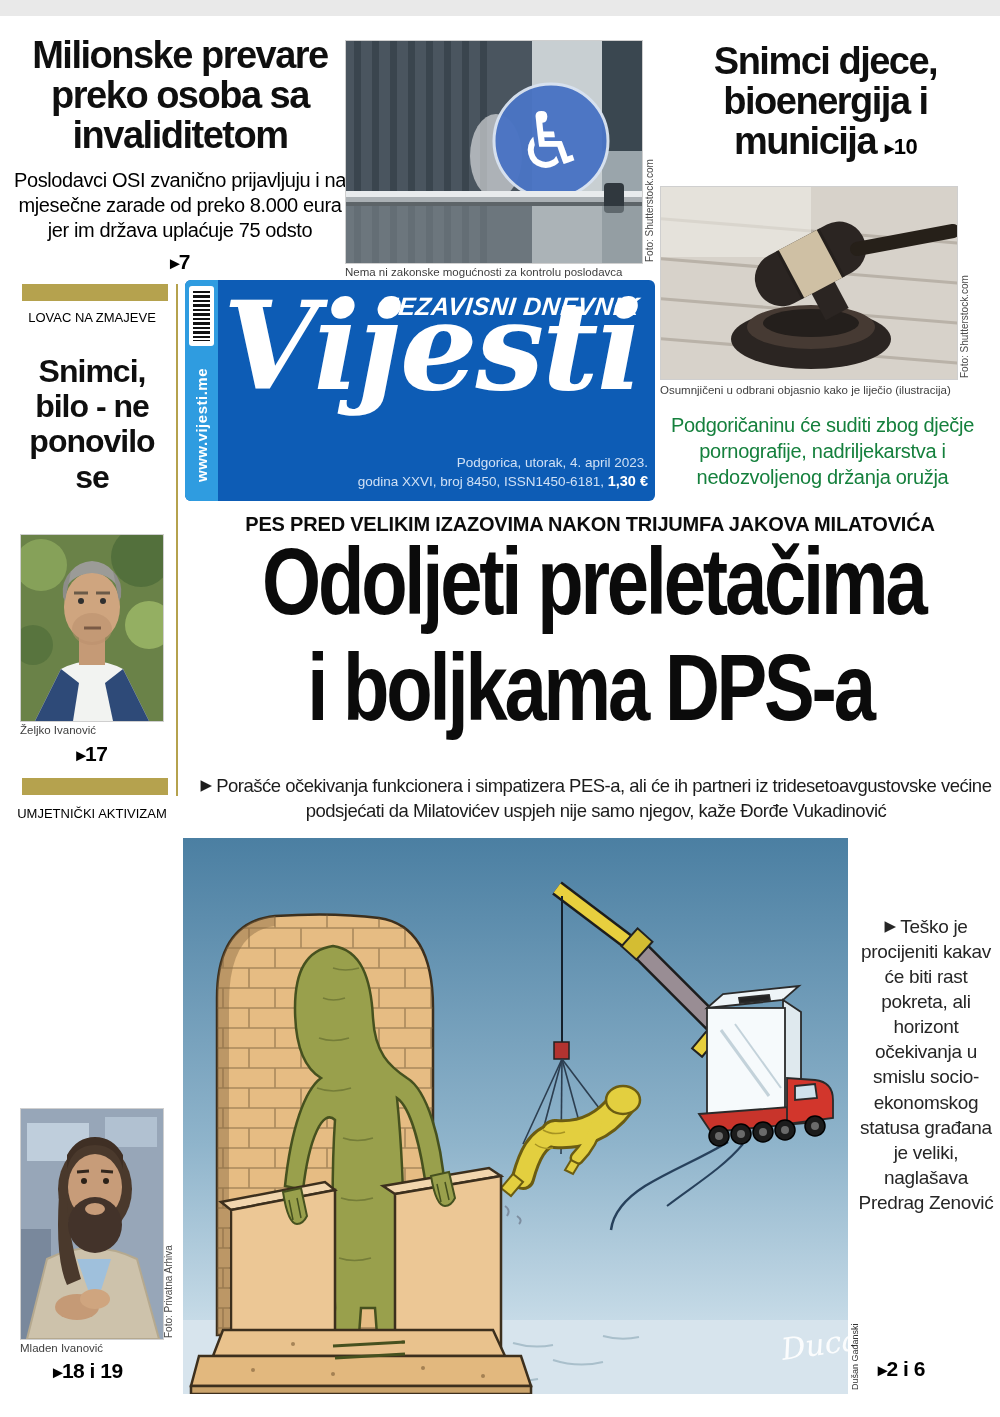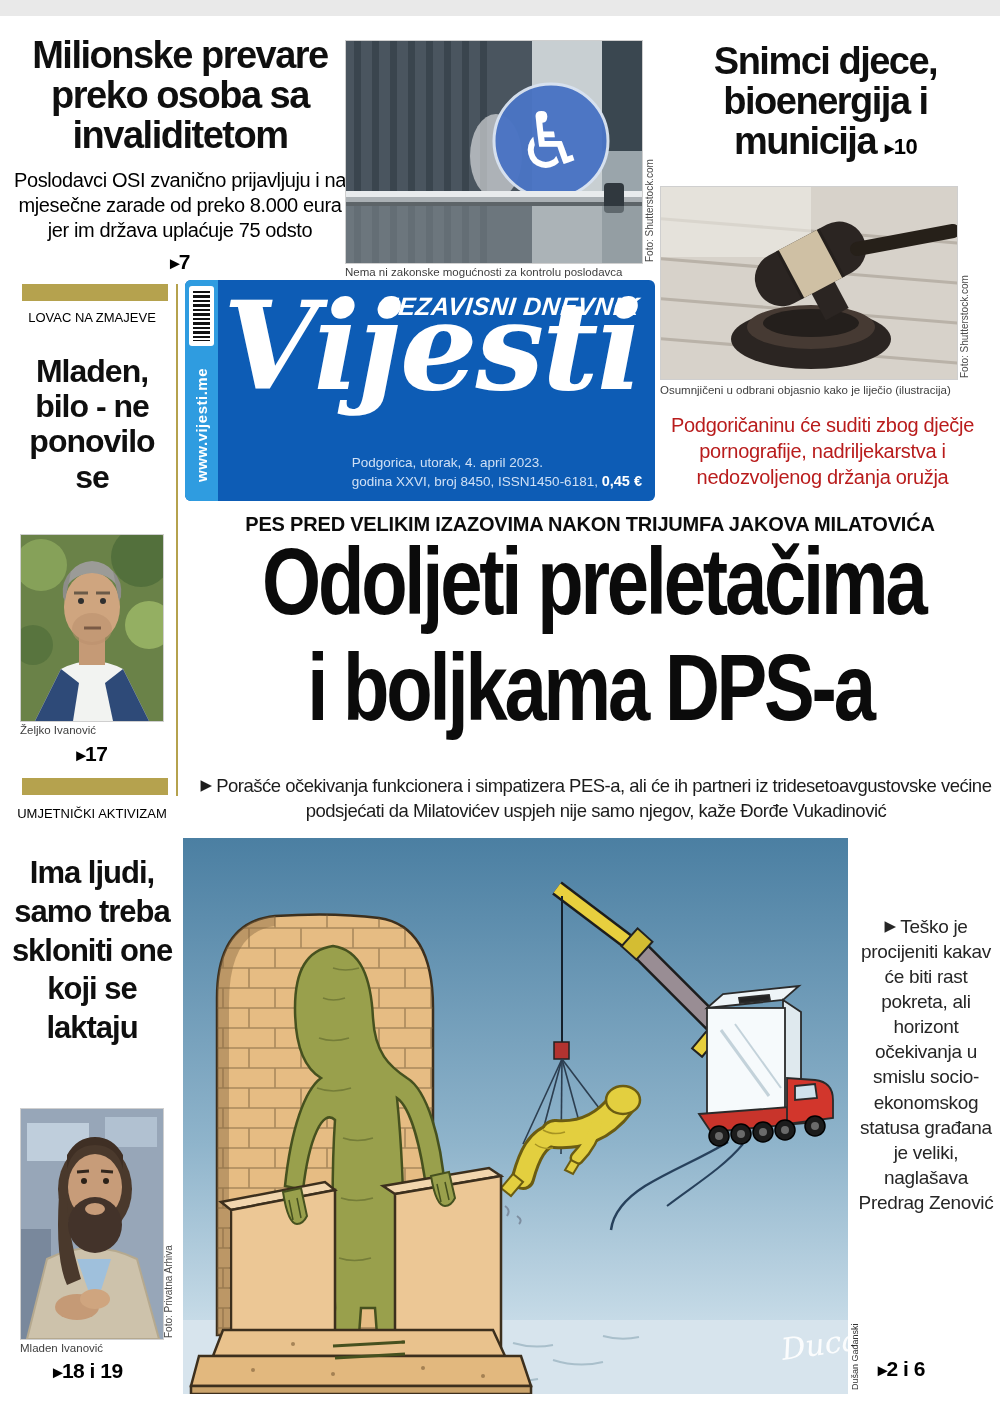--- a/index.html
+++ b/index.html
@@ -23,31 +23,31 @@
   #mh-strip{position:absolute;left:0;top:0;width:33px;height:100%;background:#2f9ce0;}
   #mh-barcode{position:absolute;left:4px;top:6px;width:25px;height:60px;background:#fff;border-radius:3px;padding:0;}
   #mh-barcode .bars{position:absolute;left:4px;top:5px;right:4px;bottom:5px;
      background:repeating-linear-gradient(180deg,#111 0 2px,#fff 2px 4px,#111 4px 7px,#fff 7px 9px);}
   #mh-site{position:absolute;left:0px;top:78px;width:33px;height:135px;display:flex;align-items:center;justify-content:center;
      writing-mode:vertical-rl;transform:rotate(180deg);color:#fff;font-weight:bold;font-size:15px;letter-spacing:.5px;}
   #mh-tagline{position:absolute;right:16px;top:12px;color:#fff;font-weight:bold;font-style:italic;font-size:25px;
      letter-spacing:.5px;transform:skewX(-6deg);}
   #mh-title{position:absolute;left:38px;top:-6px;color:#fff;font-family:"DejaVu Serif",serif;
      font-style:italic;font-weight:bold;font-size:122px;letter-spacing:-2px;}
-  #mh-lines{position:absolute;right:13px;bottom:9px;font-size:13.5px;line-height:1.35;color:#cfe0f5;}
+  #mh-lines{position:absolute;right:7px;bottom:9px;text-align:right;font-size:13.5px;line-height:1.35;color:#cfe0f5;}
   #mh-lines .price{color:#fff;font-weight:bold;font-size:14.5px;}
   
   .mainkicker{font-weight:bold;font-size:20px;letter-spacing:-0.2px;color:#0c0c0c;}
   .bigline{font-weight:bold;font-size:95px;line-height:1.12;letter-spacing:-4px;white-space:nowrap;
      transform:scaleX(0.8);transform-origin:50% 50%;color:#0b0b0b;}
   .lead{font-size:18.5px;line-height:1.35;letter-spacing:-0.5px;color:#1c1c1c;}
   .lead .arr{font-size:15px;position:relative;top:-2px;}
   .quote{font-size:19px;line-height:1.32;letter-spacing:-0.3px;color:#262626;}
   .quote .arr{font-size:15px;position:relative;top:-2px;}
-  .courtdeck{font-size:20px;line-height:1.3;letter-spacing:-0.3px;color:#b91c1c;}
+  .courtdeck{font-size:20px;line-height:1.3;letter-spacing:-0.3px;color:#15803d;}
   .photo{border:1px solid #cfcfcf;overflow:hidden;background:#ddd;}
   .photo svg{display:block;}
 </style>
 </head>
 <body>
 
 <div id="page">
 
   <div class="abs center" style="left:14px;top:20px;width:332px;">
     <div class="h-top">Milionske prevare preko osoba sa invaliditetom</div>
@@ -120,21 +120,21 @@
     </svg>
   </div>
   <div class="abs vcredit" style="left:959px;top:186px;height:176px;">Foto: Shutterstock.com</div>
   <div class="abs caption" style="left:660px;top:368px;width:300px;">Osumnjičeni u odbrani objasnio kako je liječio (ilustracija)</div>
   <div class="abs center courtdeck" style="left:655px;top:396px;width:335px;">Podgoričaninu će suditi zbog dječje pornografije, nadriljekarstva i nedozvoljenog držanja oružja</div>
 
   <div class="abs goldbar" style="left:22px;top:268px;width:146px;"></div>
   <div class="abs goldline" style="left:176px;top:268px;height:512px;"></div>
 
   <div class="abs center kicker" style="left:12px;top:294px;width:160px;">LOVAC NA ZMAJEVE</div>
-  <div class="abs center colhead" style="left:10px;top:338px;width:164px;font-size:32px;letter-spacing:-1px;">Mladen, bilo - ne ponovilo se</div>
+  <div class="abs center colhead" style="left:10px;top:338px;width:164px;font-size:32px;letter-spacing:-1px;">Snimci, bilo - ne ponovilo se</div>
 
   <div class="abs photo" style="left:20px;top:518px;width:142px;height:186px;">
     <svg width="142" height="186" viewBox="0 0 142 186">
       <rect width="142" height="186" fill="#6a8248"></rect>
       <circle cx="20" cy="30" r="26" fill="#8da95e" opacity="0.8"></circle>
       <circle cx="120" cy="22" r="30" fill="#4e6b3a" opacity="0.8"></circle>
       <circle cx="128" cy="90" r="24" fill="#a7c26e" opacity="0.7"></circle>
       <circle cx="12" cy="110" r="20" fill="#54703c" opacity="0.8"></circle>
       <path d="M14 186 L40 134 Q71 118 102 134 L128 186 Z" fill="#f2f3f1"></path>
       <path d="M14 186 L40 134 L58 148 L52 186 Z" fill="#2e4a78"></path>
@@ -152,21 +152,20 @@
       <line x1="63" y1="93" x2="80" y2="93" stroke="#7a5a45" stroke-width="3"></line>
     </svg>
   </div>
   <div class="abs caption" style="left:20px;top:708px;width:150px;">Željko Ivanović</div>
   <div class="abs center pageref" style="left:10px;top:726px;width:164px;">
     <span class="arr">▸</span><span>17</span>
   </div>
 
   <div class="abs goldbar" style="left:22px;top:762px;width:146px;"></div>
   <div class="abs center kicker" style="left:12px;top:790px;width:160px;">UMJETNIČKI AKTIVIZAM</div>
-  <div class="abs center colhead" style="left:8px;top:838px;width:168px;font-size:31px;letter-spacing:-1px;line-height:1.25;">Ima ljudi, samo treba skloniti one koji se laktaju</div>
 
   <div class="abs photo" style="left:20px;top:1092px;width:142px;height:230px;">
     <svg width="142" height="230" viewBox="0 0 142 230">
       <rect width="142" height="230" fill="#97a6b8"></rect>
       <rect x="6" y="14" width="62" height="38" fill="#c3d3e0" opacity="0.9"></rect>
       <rect x="84" y="8" width="52" height="30" fill="#b4c4d4" opacity="0.9"></rect>
       <rect x="0" y="120" width="30" height="110" fill="#6c7c90" opacity="0.7"></rect>
       <path d="M6 230 L26 150 Q70 128 116 150 L138 230 Z" fill="#cdc2ab" stroke="#b5a98f" stroke-width="2"></path>
       <polygon points="56,150 90,150 74,200" fill="#9fc0dc"></polygon>
       <ellipse cx="56" cy="198" rx="22" ry="13" fill="#c59a76"></ellipse>
@@ -189,21 +188,21 @@
     <span class="arr">▸</span><span>18 i 19</span>
   </div>
 
   <div class="abs" id="masthead">
     <div id="mh-title">Vijesti</div>
     <div id="mh-tagline">NEZAVISNI DNEVNIK</div>
     <div id="mh-lines">
       <div>Podgorica, utorak, 4. april 2023.</div>
       <div>
         <span>godina XXVI, broj 8450, ISSN1450-6181,</span>
-        <span class="price">0,45 €</span>
+        <span class="price">1,30 €</span>
       </div>
     </div>
     <div id="mh-strip">
       <div id="mh-barcode">
           <div class="bars"></div>
         </div>
       <div id="mh-site">www.vijesti.me</div>
     </div>
   </div>
 

